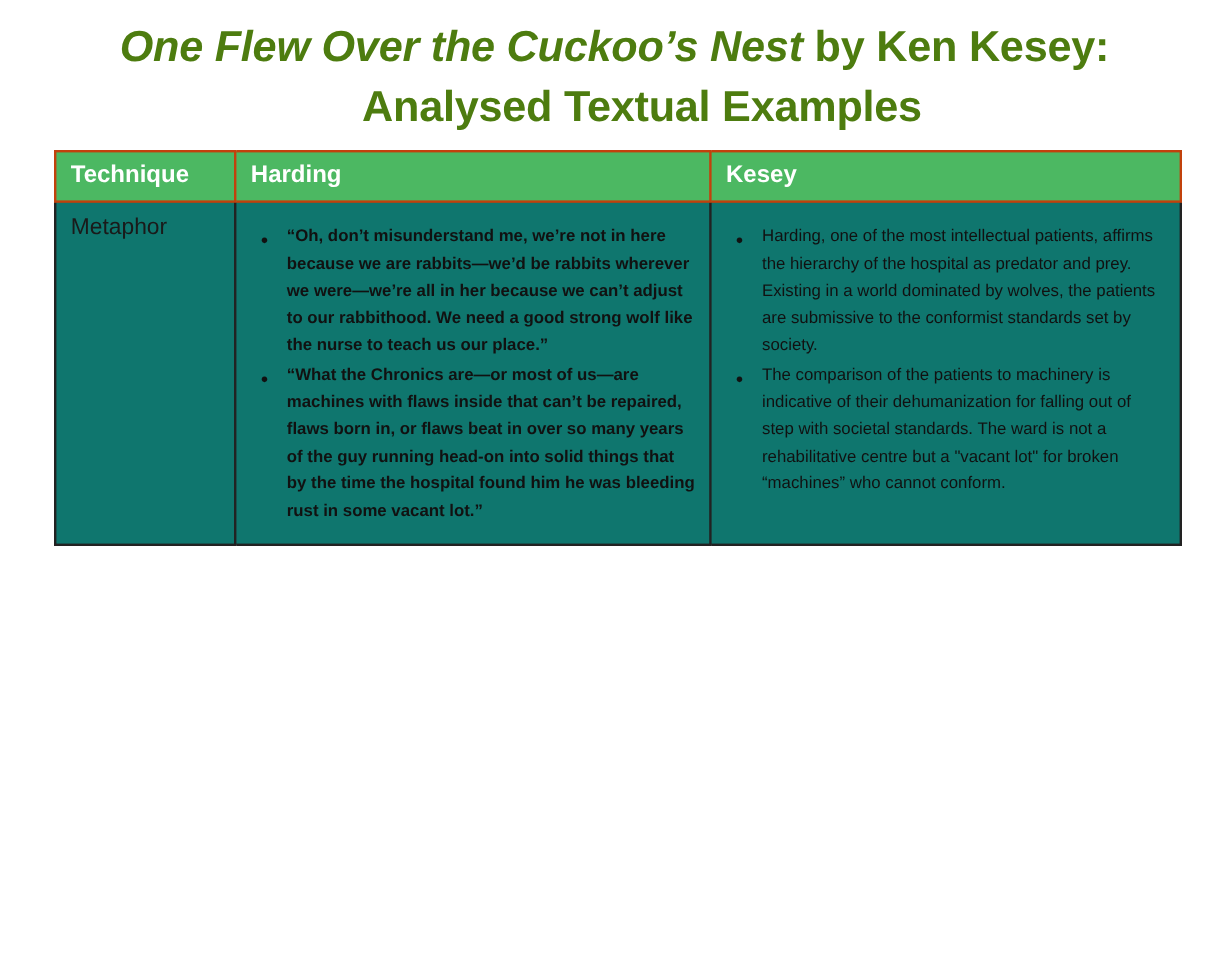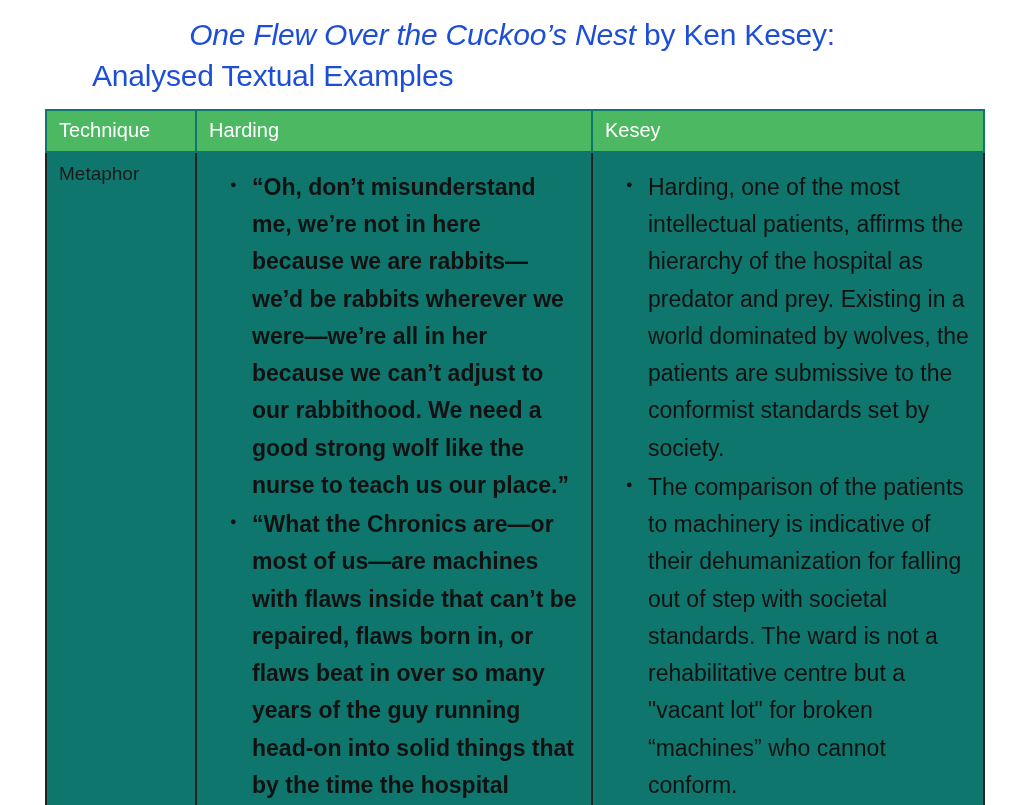--- a/index.html
+++ b/index.html
@@ -15,48 +15,48 @@
     height: 805px;
     position: relative;
     overflow: hidden;
     box-sizing: border-box;
   }
   .title-block {
     padding: 14px 46px 6px 46px;
     text-align: center;
   }
   .title-line {
-    color: #1d4ed8;
-    font-weight: normal;
-    font-size: 30px;
+    color: #4d7c0f;
+    font-weight: bold;
+    font-size: 36px;
     line-height: 1.38;
     letter-spacing: -0.2px;
   }
   .title-line .ital {
     font-style: italic;
   }
   .title-line-2 {
-    text-align: left;
+    text-align: center;
     padding-left: 46px;
   }
   table.examples {
     border-collapse: collapse;
     table-layout: fixed;
     width: 938px;
     margin: 6px 0 0 45px;
     border: 2px solid #222222;
   }
   table.examples th {
     background: #4cb862;
     color: #ffffff;
     font-size: 20px;
-    font-weight: normal;
+    font-weight: bold;
     text-align: left;
     padding: 8px 10px 9px 12px;
-    border: 2px solid #0f766e;
+    border: 2px solid #c2410c;
     vertical-align: middle;
   }
   table.examples td {
     border: 2px solid #222222;
     background: #0f766e;
     vertical-align: top;
     padding: 10px 12px 14px 12px;
   }
   td.technique {
     vertical-align: middle;
@@ -65,24 +65,23 @@
     padding-left: 14px;
   }
   ul.bullets {
     margin: 6px 0 0 0;
     padding-left: 30px;
     list-style: none;
   }
   ul.bullets > li {
     position: relative;
     margin-bottom: 2px;
-    font-size: 23px;
+    font-size: 14px;
     line-height: 1.62;
     color: #111111;
-    margin-left: 13px;
   }
   ul.bullets > li::before {
     content: "\25CF";
     position: absolute;
     left: -22px;
     top: 0;
     font-size: 11px;
     line-height: 2.8;
     color: #111111;
   }

